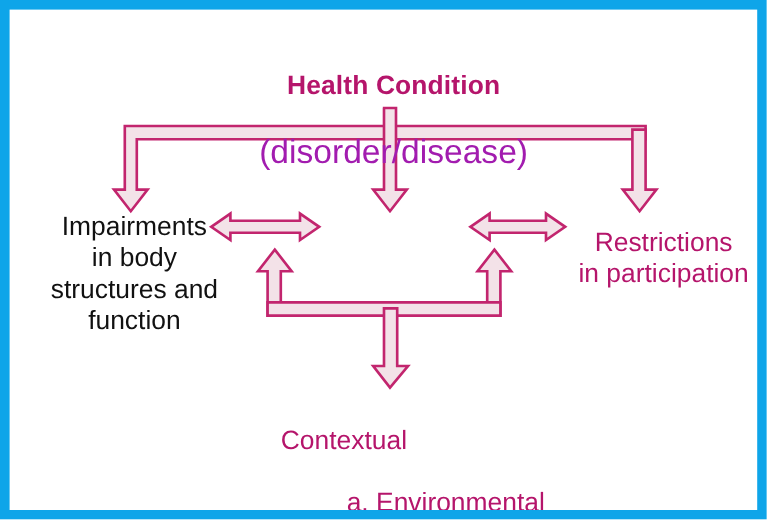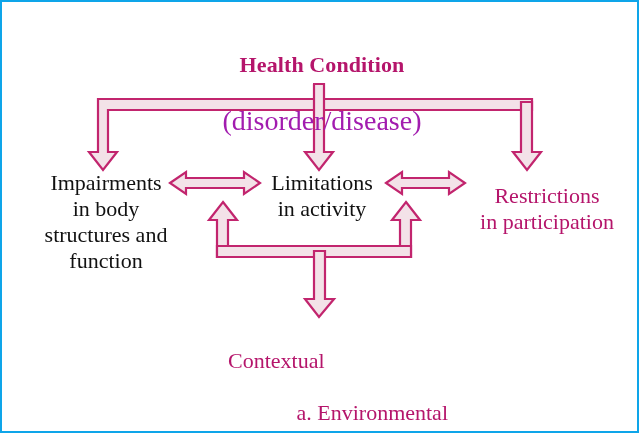--- a/index.html
+++ b/index.html
@@ -7,23 +7,23 @@
     margin: 0;
     padding: 0;
     background: #ffffff;
   }
   #stage {
     position: relative;
     width: 639px;
     height: 433px;
     background: #ffffff;
     box-sizing: border-box;
-    border: 2px solid #0ea5e9;
+    border: 8px solid #0ea5e9;
     overflow: hidden;
-    font-family: Liberation Serif, serif;
+    font-family: Liberation Sans, sans-serif;
   }
   #svg-layer {
     position: absolute;
     left: 0;
     top: 0;
     width: 639px;
     height: 433px;
   }
   .node {
     position: absolute;
@@ -181,22 +181,20 @@
   <div class="node" id="health-title">
     <span class="title-main">Health Condition</span>
     <span class="title-sub">(disorder/disease)</span>
   </div>
 
   <div class="node ink-black" id="impairments-node">Impairments
 in body
 structures and
 function</div>
 
-  <div class="node ink-black" id="limitations-node">Limitations
-in activity</div>
 
   <div class="node ink-magenta" id="restrictions-node">Restrictions
 in participation</div>
 
   <div class="node ink-magenta" id="contextual-node">
     <span class="ctx-head">Contextual</span>
     <span class="ctx-item">a. Environmental</span>
     
   </div>
 

